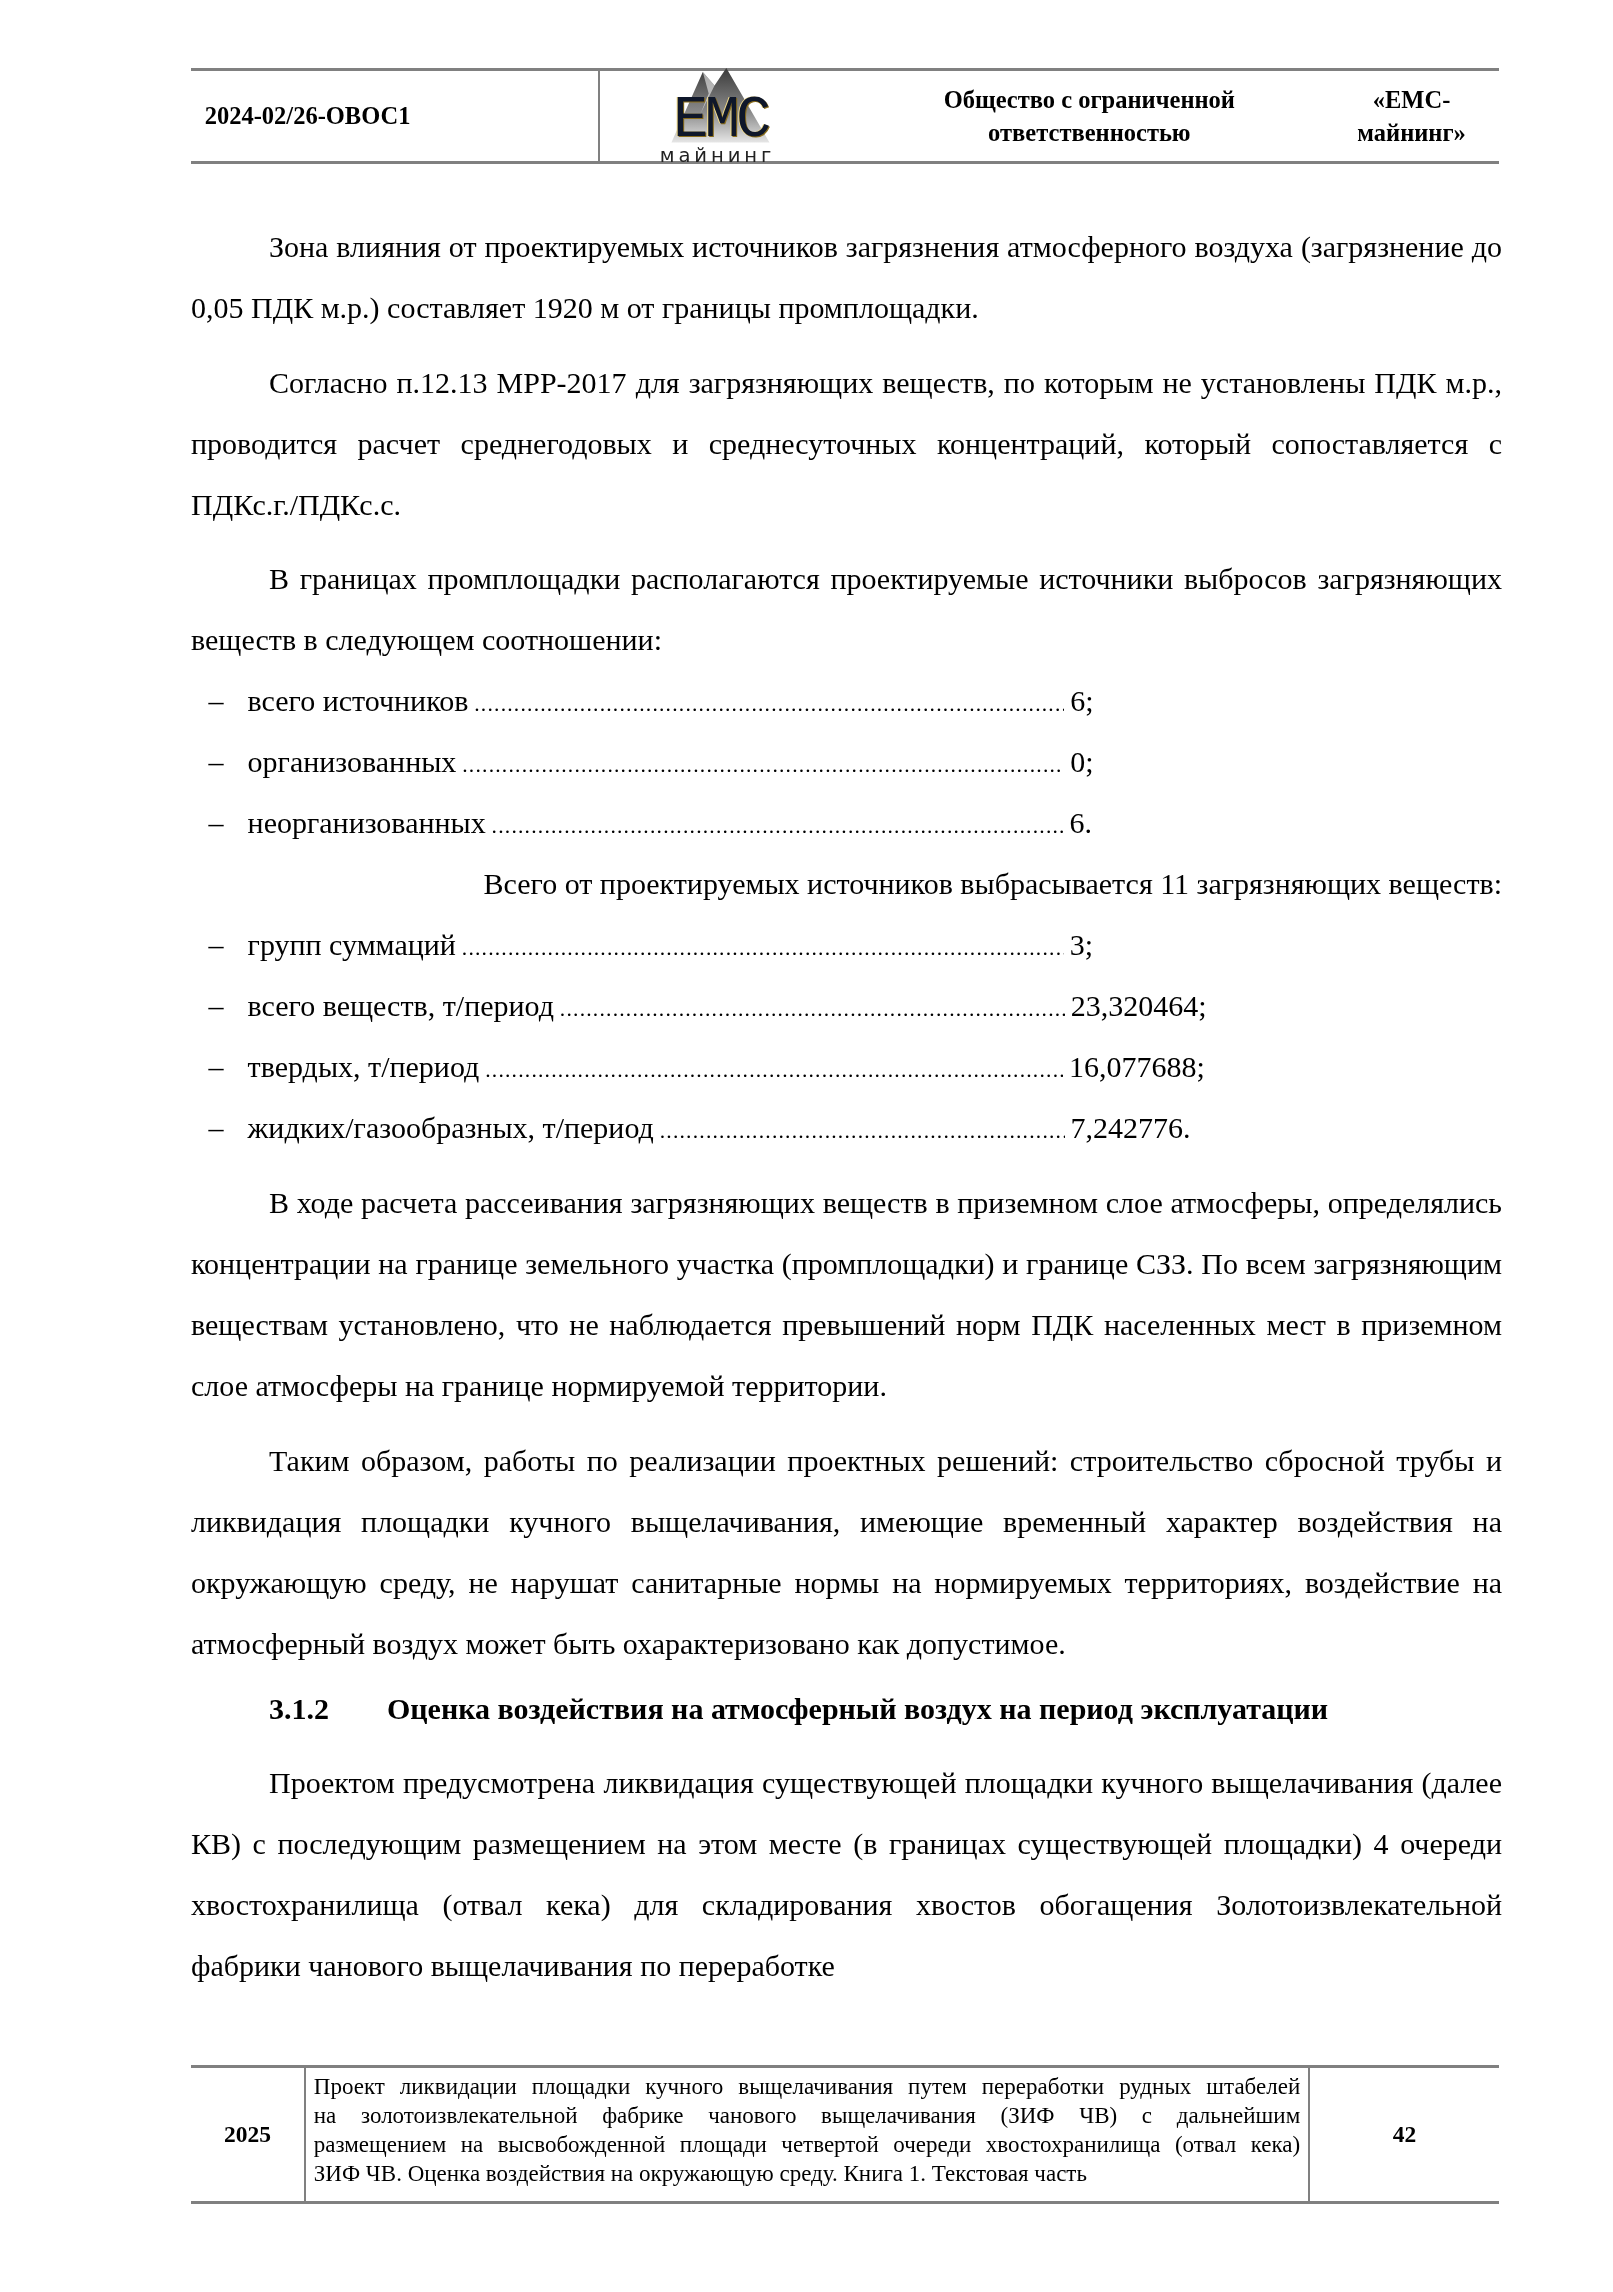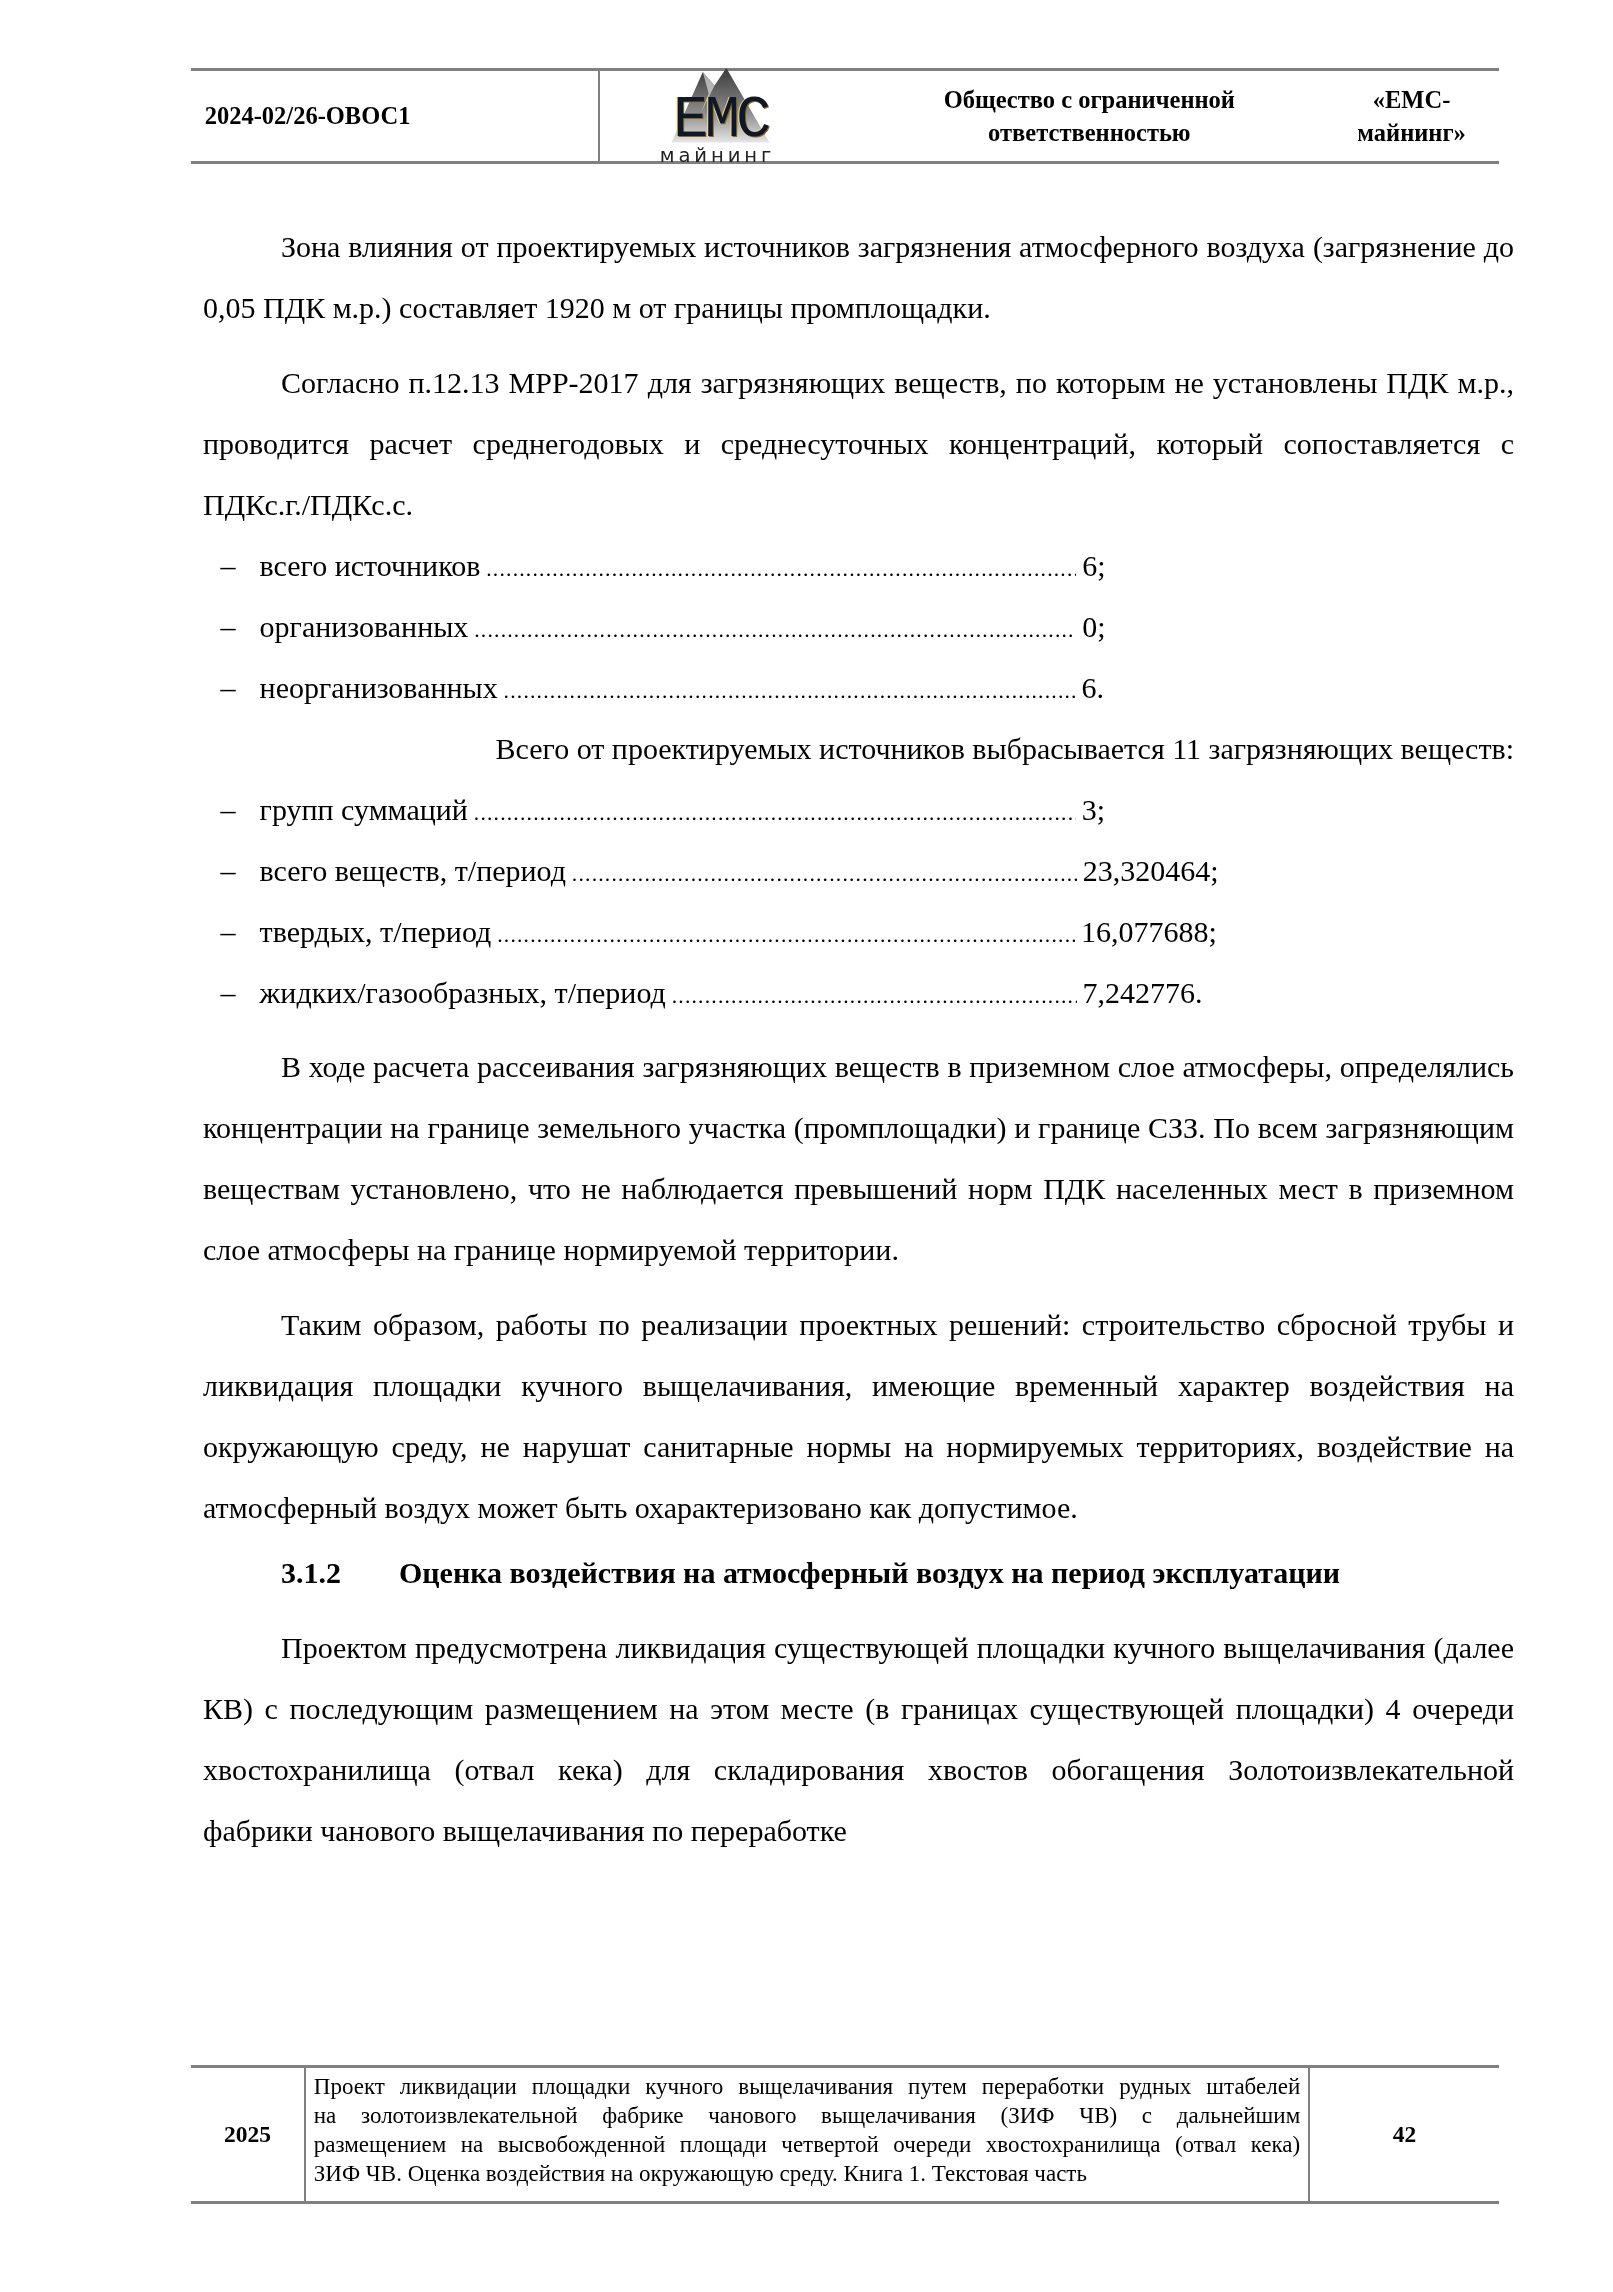--- a/index.html
+++ b/index.html
@@ -18,21 +18,21 @@
 
   .logo { position: relative; width: 147px; height: 104px; }
   .logo svg { position: absolute; left: 0; top: 0; }
   .logo-emc { position: absolute; left: 7.8px; top: 27.4px; width: 137px; text-align: center;
               font-family: Liberation Mono, monospace; font-size: 59px; letter-spacing: -3.9px;
               color: #0f172a; text-shadow: 1px 1px 0 #8a6d1c, -1px 0 0 #f3dc8a; line-height: 59px; }
   .logo-sub { position: absolute; left: 0; top: 80px; width: 147px; text-align: center;
               font-family: "DejaVu Sans", sans-serif; font-size: 19.6px; letter-spacing: 3.9px; color: #222; }
 
   
-  .body { position: absolute; left: 203px; top: 216px; width: 1311px; font-size: 30px; line-height: 61px; }
+  .body { position: absolute; left: 191px; top: 216px; width: 1311px; font-size: 30px; line-height: 61px; }
   .p { margin: 0; text-align: justify; text-indent: 78px; }
   .p.gap { margin-top: 13.7px; }
   .li { display: flex; align-items: baseline; height: 61px; }
   .li .dash { width: 39px; padding-left: 17.6px; }
   .li .lbl { white-space: nowrap; }
   .li .val { white-space: nowrap; }
   .lead { display: inline-block; overflow: hidden; white-space: nowrap; vertical-align: baseline; }
   .h3 { font-weight: bold; display: flex; margin-top: 3.9px; margin-bottom: 3.9px; height: 61px; align-items: baseline; }
   .h3 .num { width: 118px; padding-left: 78px; box-sizing: content-box; }
 
@@ -71,20 +71,21 @@
   </div>
   <div class="hdr-org">
     <div>Общество с ограниченной ответственностью</div>
     <div>«ЕМС-майнинг»</div>
   </div>
 </div>
 
 <div class="body">
   <p class="p">Зона влияния от проектируемых источников загрязнения атмосферного воздуха (загрязнение до 0,05 ПДК м.р.) составляет 1920 м от границы промплощадки.</p>
   <p class="p gap">Согласно п.12.13 МРР-2017 для загрязняющих веществ, по которым не установлены ПДК м.р., проводится расчет среднегодовых и среднесуточных концентраций, который сопоставляется с ПДКс.г./ПДКс.с.</p>
+  <p class="p gap">В границах промплощадки располагаются проектируемые источники выбросов загрязняющих веществ в следующем соотношении:</p>
 
   <div>
     <div class="li">
       <span class="dash">–</span>
       <span class="lbl">всего источников</span>
       <span class="lead" style="width: 590px; margin-left: 5.9px; margin-right: 5.9px; font-size: 21.6px; letter-spacing: 1.2px;">................................................................................................................................................................................................................................................................................................................................................................................................................</span>
       <span class="val">6;</span>
     </div>
     <div class="li">
       <span class="dash">–</span>

